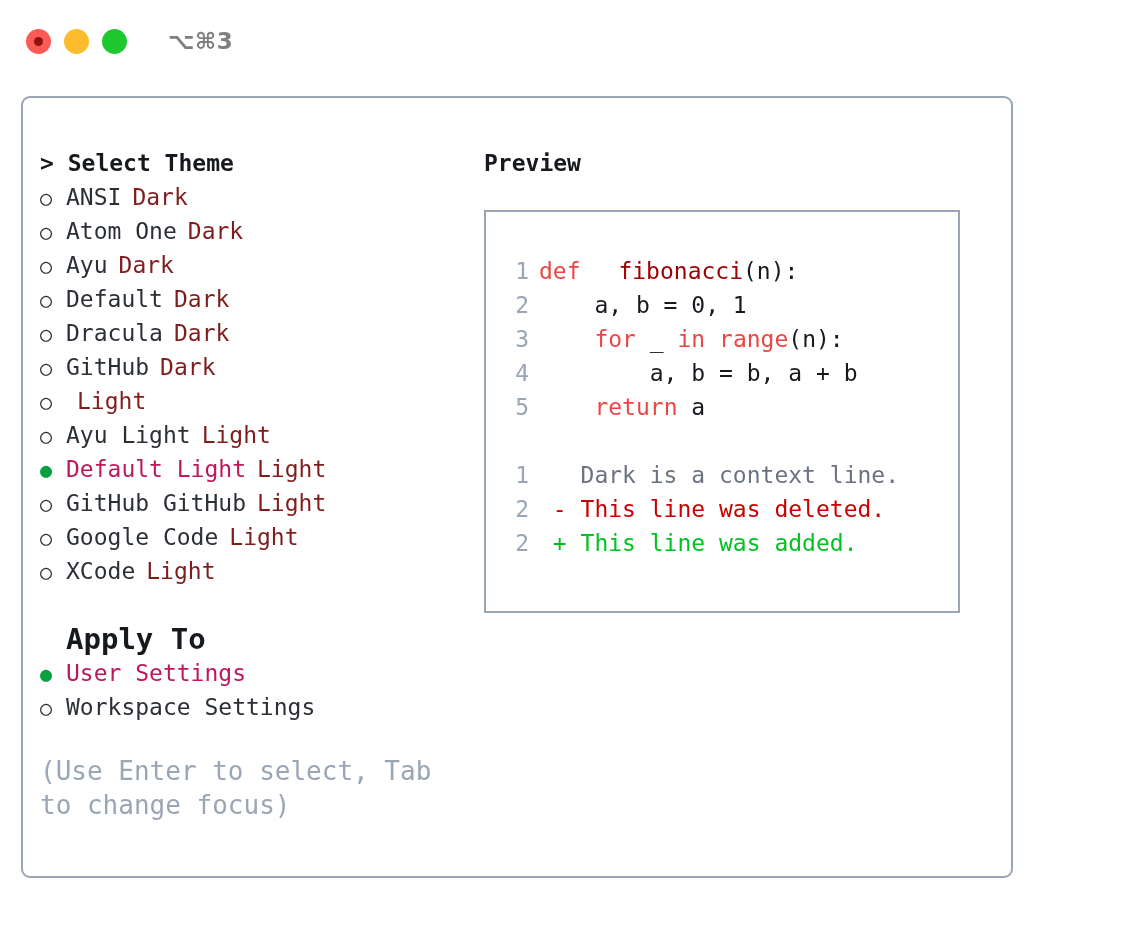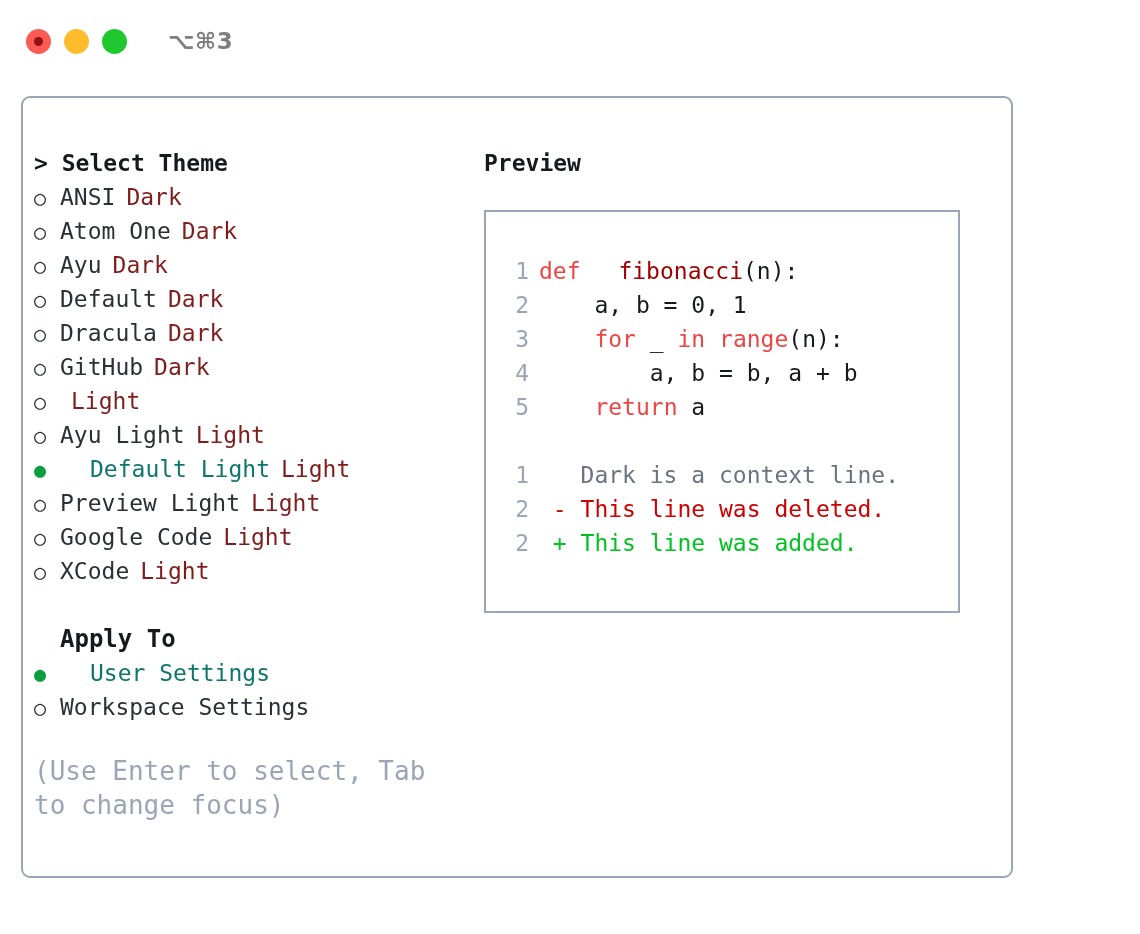--- a/index.html
+++ b/index.html
@@ -75,21 +75,21 @@
 
   .columns {
     position: absolute;
     left: 0; top: 0;
     width: 100%; height: 100%;
   }
 
   
   .left-col {
     position: absolute;
-    left: 11px;
+    left: 17px;
     top: 48px;
     width: 450px;
   }
 
   .heading {
     font-size: 23px;
     font-weight: bold;
     color: #16191d;
     line-height: 34px;
     white-space: pre;
@@ -106,31 +106,31 @@
     white-space: pre;
     color: #2b2f36;
   }
   .marker {
     width: 26px;
     flex: 0 0 26px;
     font-size: 20px;
     color: #2b2f36;
   }
   .row.selected .marker { color: #0aa03f; }
-  .row.selected .label  { color: #0f766e; margin-left: 30px; }
+  .row.selected .label  { color: #be185d; }
   .label { color: #2b2f36; }
   .tag {
     color: #7f1d1d;
     margin-left: 11px;
   }
 
   .section-gap { height: 34px; }
 
   .subheading {
-    font-size: 24px;
+    font-size: 29px;
     font-weight: bold;
     color: #16191d;
     line-height: 34px;
     padding-left: 26px;
     white-space: pre;
   }
 
   .hint {
     margin-top: 30px;
     font-size: 26px;
@@ -207,21 +207,21 @@
       <div class="list" id="theme-list">
           <div class="row"><span class="marker">○</span><span class="label">ANSI</span><span class="tag">Dark</span></div>
           <div class="row"><span class="marker">○</span><span class="label">Atom One</span><span class="tag">Dark</span></div>
           <div class="row"><span class="marker">○</span><span class="label">Ayu</span><span class="tag">Dark</span></div>
           <div class="row"><span class="marker">○</span><span class="label">Default</span><span class="tag">Dark</span></div>
           <div class="row"><span class="marker">○</span><span class="label">Dracula</span><span class="tag">Dark</span></div>
           <div class="row"><span class="marker">○</span><span class="label">GitHub</span><span class="tag">Dark</span></div>
           <div class="row"><span class="marker">○</span><span class="tag">Light</span></div>
           <div class="row"><span class="marker">○</span><span class="label">Ayu Light</span><span class="tag">Light</span></div>
           <div class="row selected"><span class="marker">●</span><span class="label">Default Light</span><span class="tag">Light</span></div>
-          <div class="row"><span class="marker">○</span><span class="label">Preview Light</span><span class="tag">Light</span></div>
+          <div class="row"><span class="marker">○</span><span class="label">GitHub GitHub</span><span class="tag">Light</span></div>
           <div class="row"><span class="marker">○</span><span class="label">Google Code</span><span class="tag">Light</span></div>
           <div class="row"><span class="marker">○</span><span class="label">XCode</span><span class="tag">Light</span></div>
         </div>
 
       <div class="section-gap"></div>
 
       <div class="subheading">Apply To</div>
 
       <div class="list" id="apply-list">
           <div class="row selected"><span class="marker">●</span><span class="label">User Settings</span></div>

